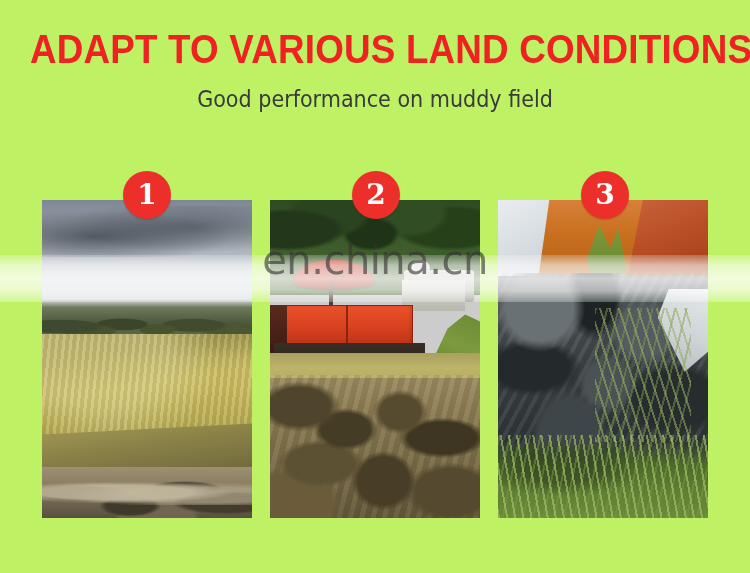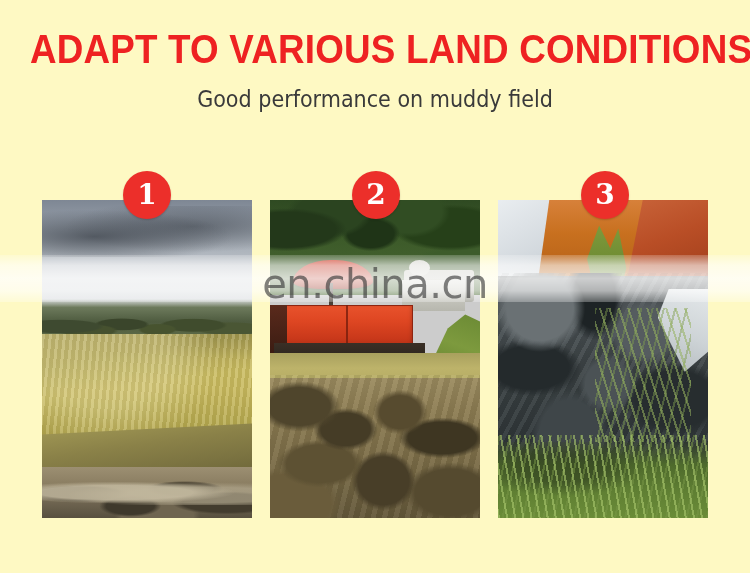--- a/index.html
+++ b/index.html
@@ -12,21 +12,21 @@
     height: 573px;
     overflow: hidden;
     font-family: "Liberation Sans", sans-serif;
     position: relative;
   }
 
   .page {
     position: relative;
     width: 750px;
     height: 573px;
-    background: #fef9c3;
+    background: #bef264;
   }
 
   
   .header {
     position: absolute;
     top: 0; left: 0;
     width: 750px;
     text-align: center;
   }
   .title {
@@ -346,21 +346,21 @@
       rgba(255,255,255,.62) 22%,
       rgba(255,255,255,.78) 50%,
       rgba(255,255,255,.66) 76%,
       rgba(255,255,255,.28) 100%);
     z-index: 5;
     pointer-events: none;
   }
   .wm-text {
     position: absolute;
     left: 0;
-    top: 260px;
+    top: 236px;
     width: 750px;
     text-align: center;
     font-family: "DejaVu Sans", sans-serif;
     font-weight: 400;
     font-size: 40px;
     line-height: 48px;
     color: rgba(52,52,52,.62);
     letter-spacing: -0.5px;
     z-index: 6;
     pointer-events: none;

